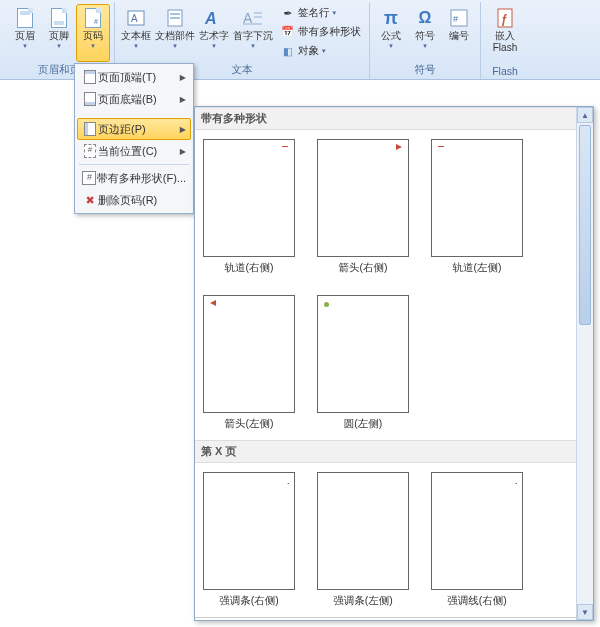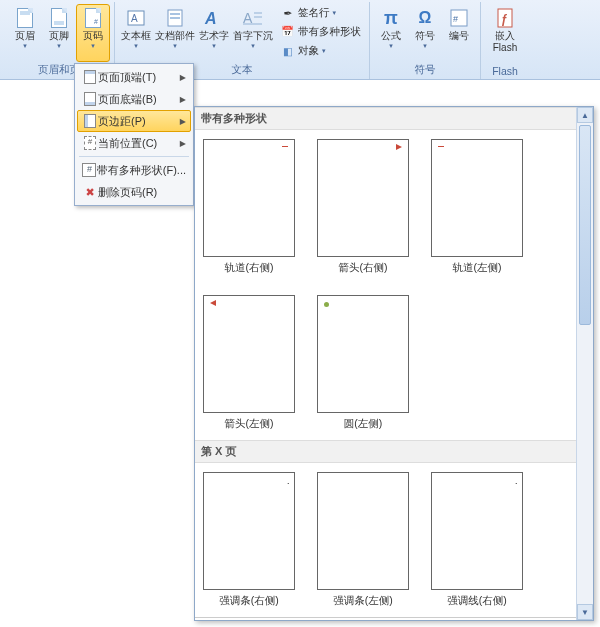--- a/index.html
+++ b/index.html
@@ -21,21 +21,21 @@
 
   
   .page-ico { width:16px; height:20px; border:1px solid #7aa4cc; background:#fff; position:relative; }
   .page-ico::after { content:""; position:absolute; right:-1px; top:-1px; border-left:5px solid #c8ddf1; border-top:5px solid #d6e5f6; }
   .pg-line { position:absolute; left:2px; right:2px; height:1px; background:#9bbbe0; }
   .pg-hash { position:absolute; right:2px; bottom:2px; font-size:7px; color:#5b7fad; }
 
   
   .dropdown { position:absolute; left:74px; top:63px; width:120px; background:#f4f6f9; border:1px solid #97aecd; box-shadow:2px 2px 4px rgba(0,0,0,.25); padding:2px; }
   .dd-item { display:flex; align-items:center; height:22px; padding:0 4px; border:1px solid transparent; border-radius:2px; cursor:pointer; position:relative; }
-  .dd-item.sel { background:linear-gradient(#ffe79b,#ffd45e); border-color:#e2a100; }
+  .dd-item.sel { background:linear-gradient(#ffe79b,#ffd45e); border-color:#e2a100;margin-top:8px; }
   .dd-ico { width:16px; height:16px; display:flex; align-items:center; justify-content:center; }
   .dd-txt { flex:1; font-size:11px; color:#333; white-space:nowrap; }
   .dd-sub { font-size:8px; color:#555; margin-left:2px; }
   .dd-sep { height:1px; background:#c9d7e8; margin:2px 2px; }
 
   .mini-page { width:12px; height:14px; border:1px solid #888; background:#fff; position:relative; }
   .mp-top { position:absolute; top:0; left:0; right:0; height:3px; background:#c0d3eb; }
   .mp-bot { position:absolute; bottom:0; left:0; right:0; height:3px; background:#c0d3eb; }
   .mp-side { position:absolute; left:0; top:0; bottom:0; width:3px; background:#c0d3eb; }
 

